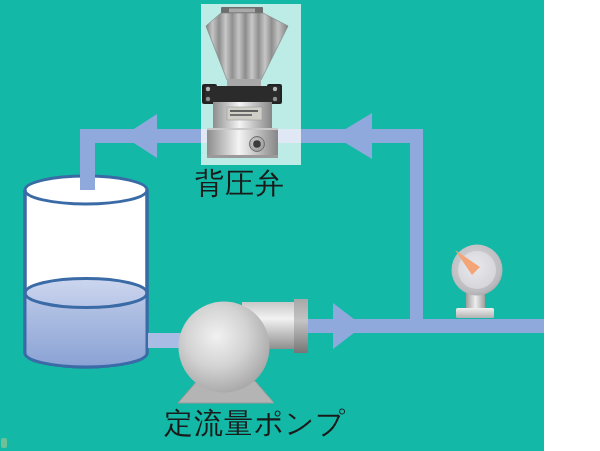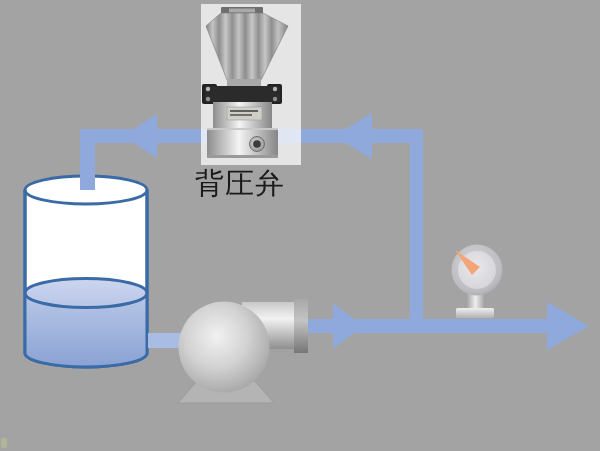--- a/index.html
+++ b/index.html
@@ -1,19 +1,19 @@
 <!DOCTYPE html>
 <html><head>
 <meta charset="utf-8">
 <style>
   html,body{margin:0;padding:0;background:#ffffff;}
   #stage{
     position:relative;
-    width:600px;height:451px;
-    background:#a3a3a3;
+    width:544px;height:451px;
+    background:#14b8a6;
     overflow:hidden;
     font-family:"Liberation Sans","DejaVu Sans",sans-serif;
     text-decoration:underline;
   }
   #diagram-svg{position:absolute;left:0;top:0;}
   .diagram-label{
     position:absolute;
     color:#1a1a1a;
     white-space:nowrap;
     letter-spacing:1px;
@@ -162,15 +162,16 @@
       <rect x="207" y="130" width="71" height="28" fill="url(#bodyGrad)"></rect>
       <rect x="207" y="155" width="71" height="3" fill="#9a9a9a"></rect>
       <circle cx="257" cy="144" r="7.5" fill="url(#portGrad)" stroke="#6e6e6e" stroke-width="1"></circle>
       <circle cx="257" cy="144" r="3.8" fill="#3c3c3c"></circle>
     </g>
   </svg>
 
   <div class="diagram-label" id="label-valve">背圧弁</div>
 
 
+  <div class="diagram-label" id="label-pump">定流量ポンプ</div>
 
   <div id="corner-artifact"></div>
 </div>
 
 </body></html>

